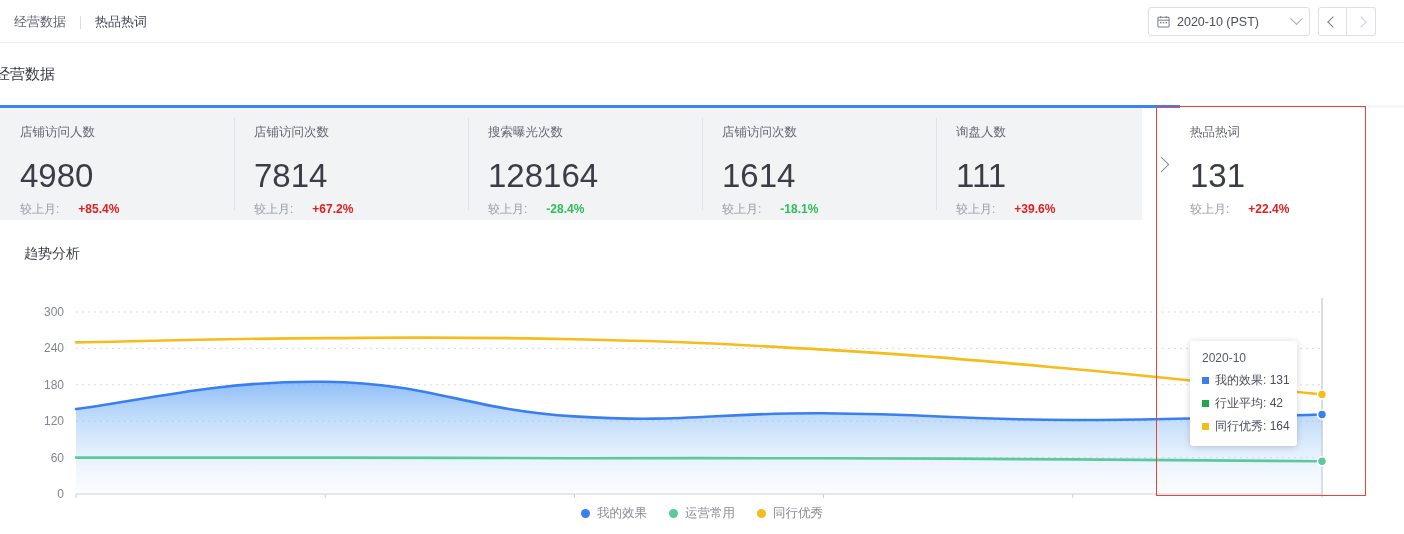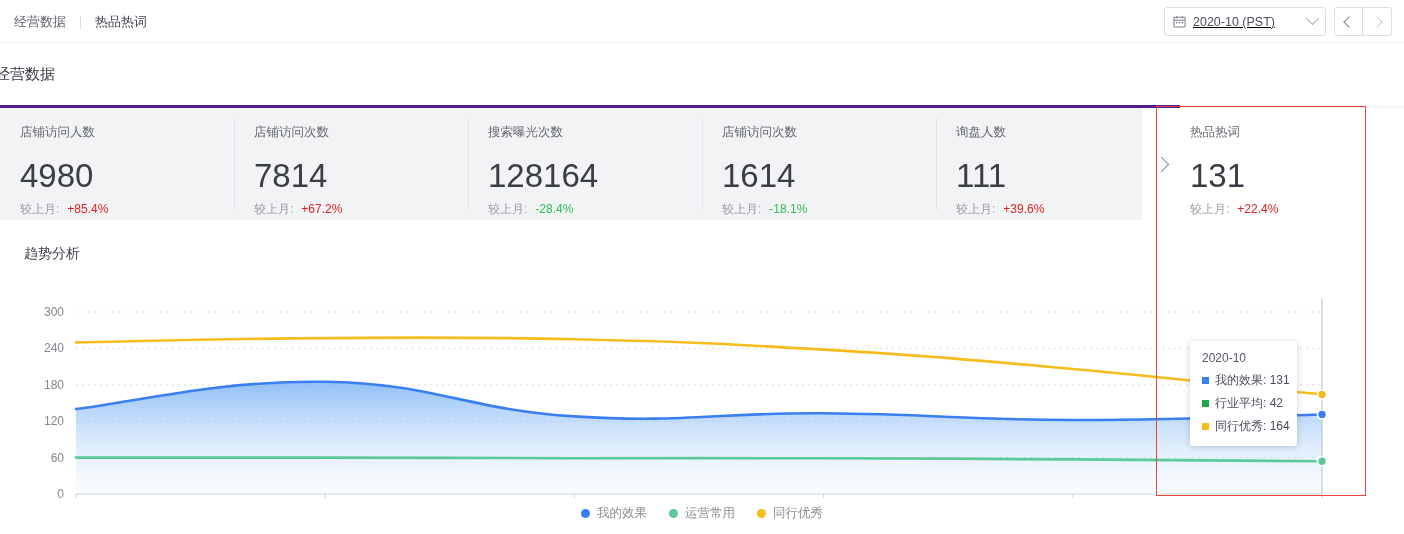--- a/index.html
+++ b/index.html
@@ -4,40 +4,40 @@
 <style>
   * { box-sizing: border-box; }
   html, body {
     margin: 0; padding: 0;
     width: 1404px; height: 534px;
     overflow: hidden;
     background: #f5f6f8;
     font-family: "Liberation Sans", "DejaVu Sans", sans-serif;
     -webkit-font-smoothing: antialiased;
   }
-  #app { position: relative; width: 1180px; height: 534px; background: #4c1d95; }
+  #app { position: relative; width: 1180px; height: 534px; background: #3b82f6; }
 
   
   .topbar {
     position: absolute; left: 0; top: 0; width: 1404px; height: 43px;
     background: #ffffff;
     border-bottom: 1px solid #eceef1;
   }
   .crumbs {
     position: absolute; left: 14px; top: 13px;
     display: flex; align-items: center; gap: 0;
     font-size: 13px; color: #55586a;
   }
   .crumb { padding: 0 14px 0 0; color: #5c5f6e; cursor: pointer; white-space: nowrap; }
   .crumb-sep { width: 1px; height: 13px; background: #d9dce2; }
   .crumb2 { padding-left: 14px; color: #3f4250; cursor: pointer; white-space: nowrap; }
 
   .datewrap {
-    position: absolute; right: 12px; top: 7px;
-    display: flex; align-items: flex-end; text-decoration: underline;
+    position: absolute; right: 28px; top: 7px;
+    display: flex; align-items: flex-end;
   }
   .datepick {
     width: 162px; height: 29px;
     border: 1px solid #dcdfe6; border-radius: 3px;
     background: #fff;
     display: flex; align-items: center; padding: 0 8px;
     font-size: 12.5px; color: #4b4e5c; cursor: pointer;
     position: relative;
   }
   .cal-ico { width: 13px; height: 13px; margin-right: 7px; flex: none; }
@@ -128,21 +128,21 @@
   }
   .card + .card::before {
     content: ""; position: absolute; left: 0; top: 10px; bottom: 10px; width: 1px;
     background: #dfe3ea;
   }
   .card.selected { background: #ffffff; }
   .card.selected::before { background: transparent; }
   .c-name { font-size: 12.5px; color: #64676f; margin-bottom: 14px; }
   .c-val  { font-size: 33px; color: #3a3d45; line-height: 42px; font-weight: 300; letter-spacing: 0px; }
   .c-foot { font-size: 12px; color: #9a9da5; margin-top: 4px; }
-  .c-delta { margin-left: 8px; font-weight: 400; }
+  .c-delta { margin-left: 19px; font-weight: 700; }
   .up   { color: #e02020; }
   .down { color: #2ebd5a; }
 
   .card-next {
     position: absolute; right: 0; top: 108px; width: 38px; height: 112px;
     background: #fff;
     display: flex; align-items: center; justify-content: center; cursor: pointer;
     z-index: 6;
   }
   .card-next .arr2 {

